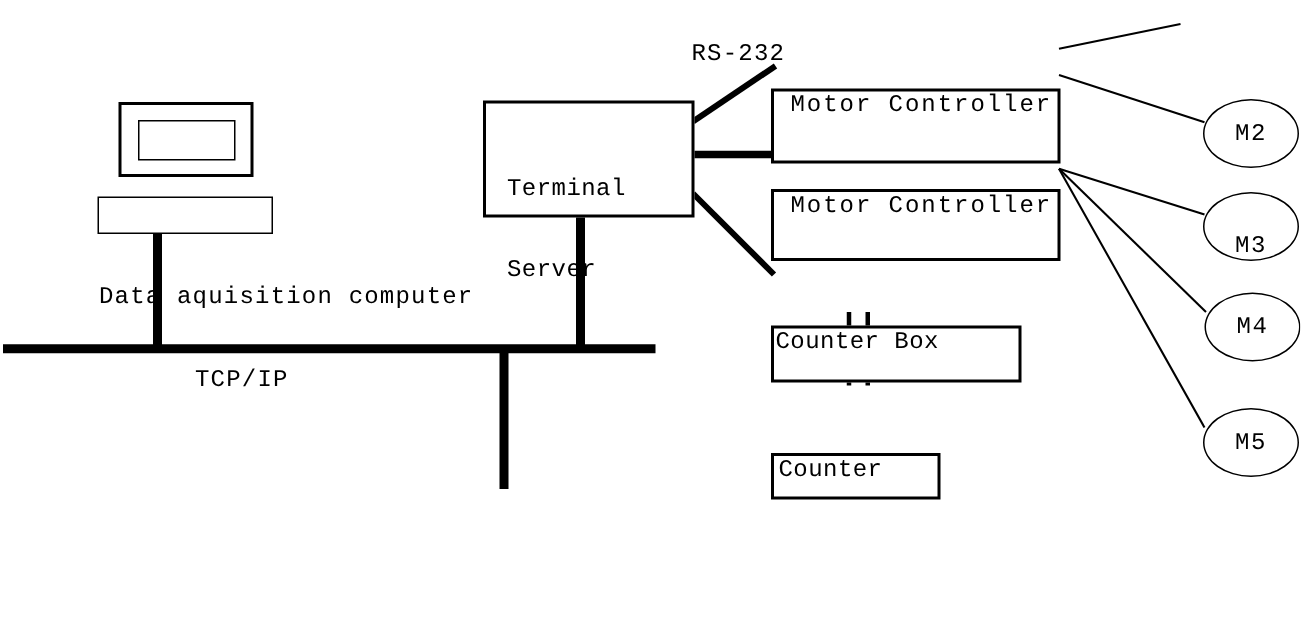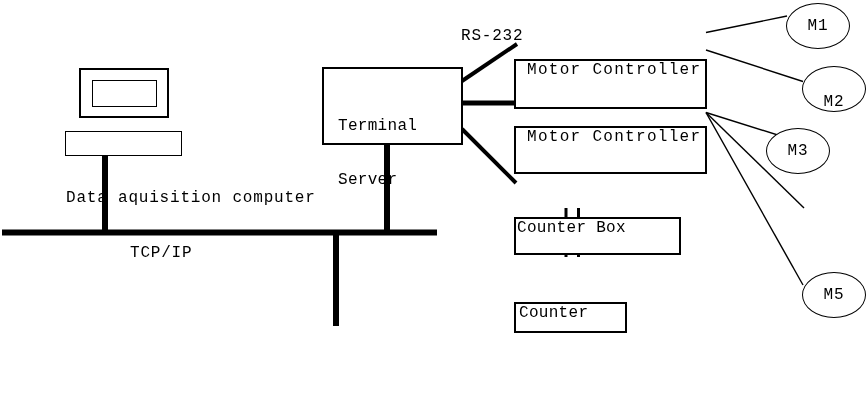--- a/index.html
+++ b/index.html
@@ -72,26 +72,26 @@
   <div class="box vcenter" style="left:514px; top:171px; width:167px; height:38px; padding-left:1px;">
     <span class="label">Counter Box</span>
   </div>
   <div class="box vcenter" style="left:514px; top:256px; width:113px; height:31px; padding-left:3px;">
     <span class="label">Counter</span>
   </div>
 
 
   <div class="free-label" style="left:130px; top:244px;">TCP/IP</div>
 
-  <div class="motor" style="left:786px; top:3px;">
-    <span>M1</span>
-  </div>
-  <div class="motor" style="left:802px; top:66px;align-items:flex-end;">
+  <div class="motor" style="left:802px; top:66px;">
     <span>M2</span>
   </div>
-  <div class="motor" style="left:766px; top:128px;">
+  <div class="motor" style="left:802px; top:128px;align-items:flex-end;">
     <span>M3</span>
+  </div>
+  <div class="motor" style="left:803px; top:195px;">
+    <span>M4</span>
   </div>
   <div class="motor" style="left:802px; top:272px;">
     <span>M5</span>
   </div>
 
 </div>
 
 </body></html>

